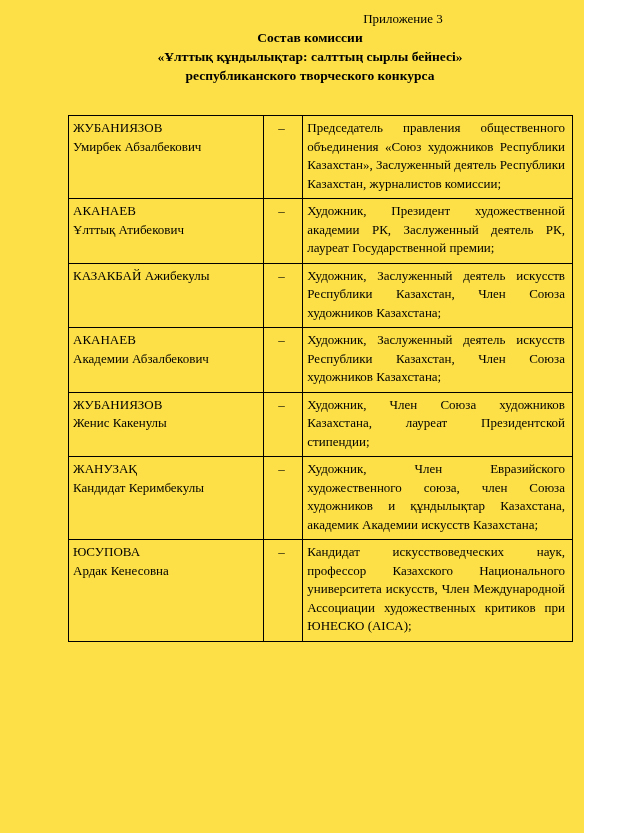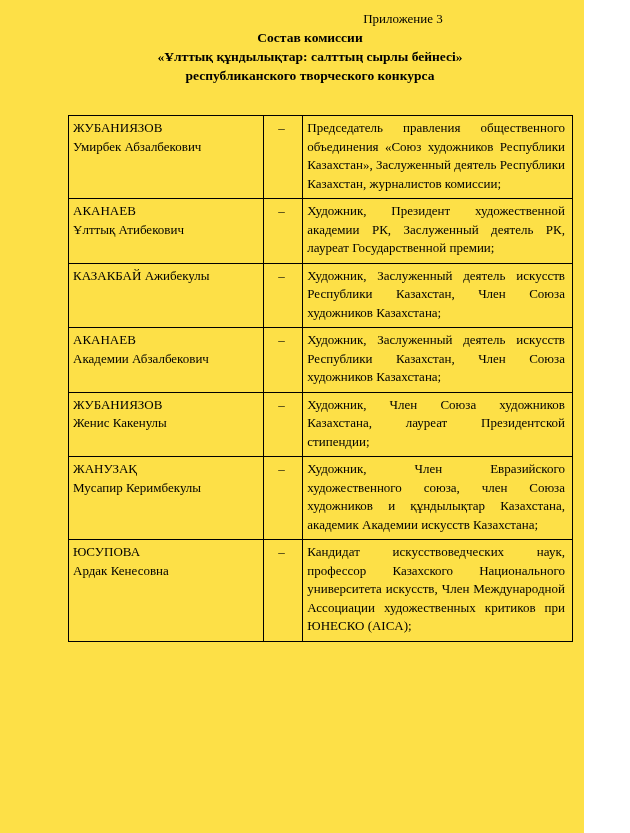--- a/index.html
+++ b/index.html
@@ -127,21 +127,21 @@
       <span>–</span>
     </td>
     <td class="role-cell">
       <span>Художник, Член Союза художников Казахстана, лауреат Президентской стипендии;</span>
     </td>
   </tr>
 
   <tr>
     <td class="name-cell">
             <div>ЖАНУЗАҚ</div>
-            <div>Мусапир Керимбекулы</div>
+            <div>Кандидат Керимбекулы</div>
           </td>
     <td class="dash-cell">
       <span>–</span>
     </td>
     <td class="role-cell">
       <span>Художник, Член Евразийского художественного союза, член Союза художников и құндылықтар Казахстана, академик Академии искусств Казахстана;</span>
     </td>
   </tr>
 
   <tr>

